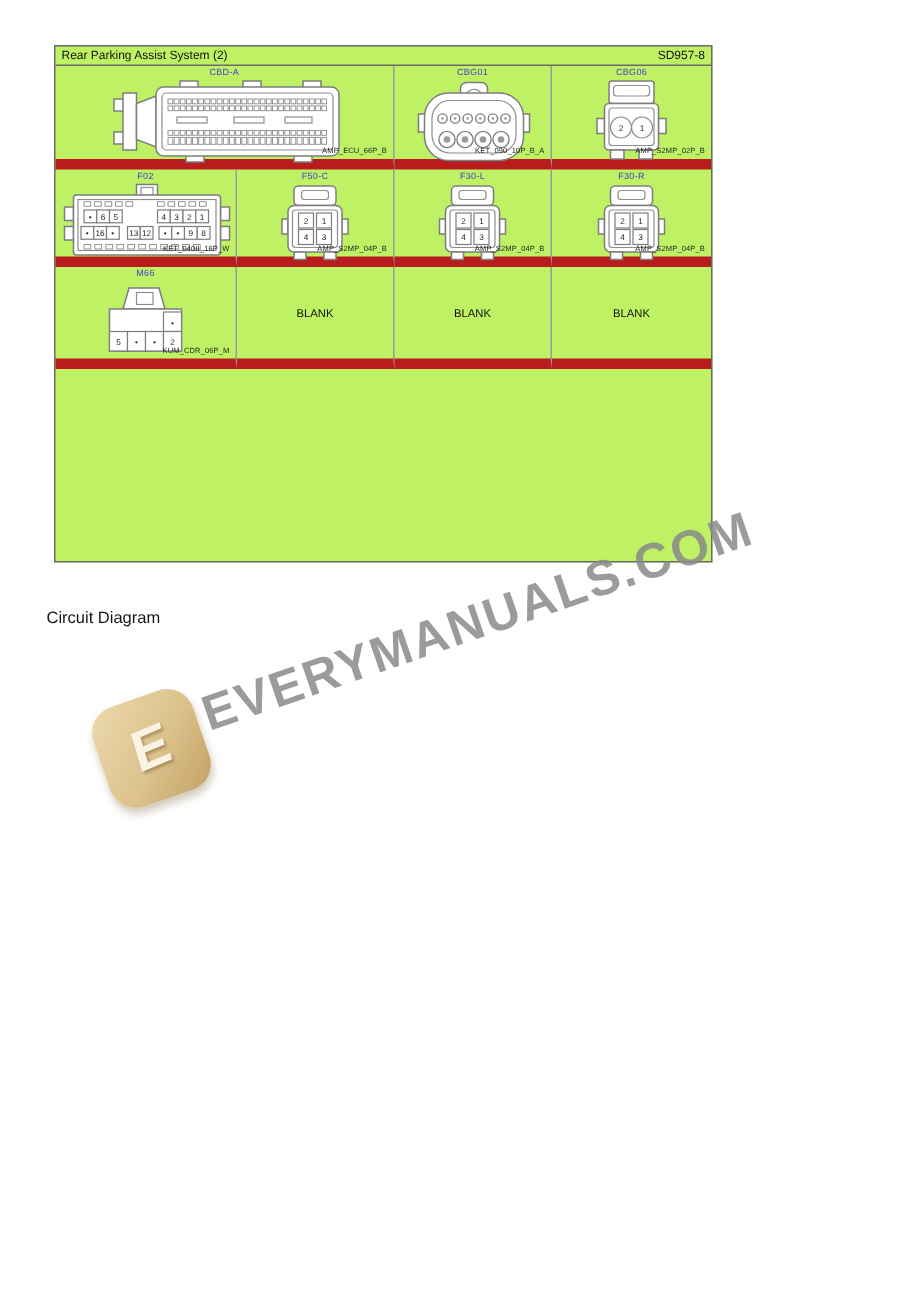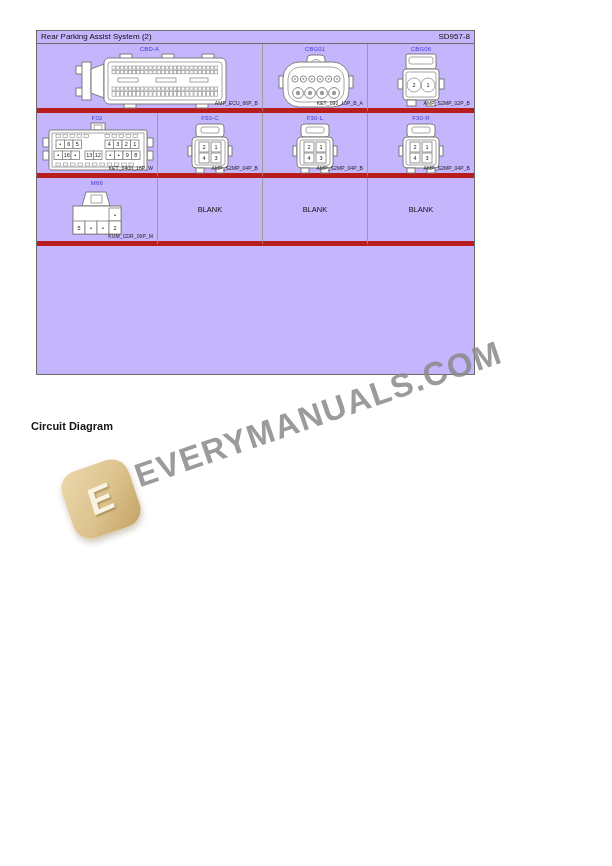--- a/index.html
+++ b/index.html
@@ -2,43 +2,43 @@
 <html><head>
 <meta charset="utf-8">
 <style>
   html,body{margin:0;padding:0;background:#ffffff;}
   body{width:612px;height:866px;position:relative;overflow:hidden;
        font-family:"Liberation Sans",sans-serif;color:#111;}
   .sheet{position:absolute;left:0;top:0;width:612px;height:866px;background:#fff;}
 
   
   .diagram{position:absolute;left:36px;top:30px;width:437px;height:343px;
-           border:1px solid #6b6b6b;background:#c4b5fd;}
+           border:1px solid #6b6b6b;background:#bef264;}
   .hdr{position:absolute;left:0;top:0;width:100%;height:13px;border-bottom:1px solid #6b6b6b;
        box-sizing:border-box;font-size:8px;line-height:12px;}
   .hdr .t{position:absolute;left:4px;top:0;}
   .hdr .c{position:absolute;right:4px;top:0;}
   .cell{position:absolute;box-sizing:border-box;border-right:1px solid #9a9a9a;
-        border-bottom:5px solid #b91c1c;}
+        border-bottom:7px solid #b91c1c;}
   .cell.last{border-right:none;}
   .cell.bottom{border-bottom:none;}
   .clabel{position:absolute;top:2px;left:0;width:100%;text-align:center;
           font-size:6px;color:#4040cf;letter-spacing:.2px;}
   .cpart{position:absolute;bottom:2px;right:4px;font-size:5px;color:#222;letter-spacing:.1px;}
   .blank{position:absolute;left:0;top:0;width:100%;height:100%;display:flex;
          align-items:center;justify-content:center;font-size:7.5px;color:#111;}
   .csvg{position:absolute;}
   svg{overflow:visible;}
   svg .ol{fill:#ffffff;stroke:#7d7d7d;stroke-width:1;}
   svg .ol2{fill:none;stroke:#8d8d8d;stroke-width:0.8;}
   svg .pinbox{fill:#ffffff;stroke:#7d7d7d;stroke-width:0.8;}
   svg text{font-family:"Liberation Sans",sans-serif;font-size:5.5px;fill:#222;text-anchor:middle;}
 
   
-  .caption{position:absolute;left:31px;top:420px;font-size:11px;font-weight:700;color:#161616;}
+  .caption{position:absolute;left:31px;top:406px;font-size:11px;font-weight:400;color:#161616;}
 
   
   .wm-text{position:absolute;left:136px;top:458px;transform:rotate(-19deg);
            transform-origin:left center;font-size:33px;font-weight:bold;
            letter-spacing:1.5px;color:#8a8a8a;opacity:.85;white-space:nowrap;}
   .wm-logo{position:absolute;left:66px;top:464px;width:70px;height:70px;border-radius:18px;
            transform:rotate(-19deg);
            background:linear-gradient(135deg,#ecd9ae 0%,#dcc28c 55%,#c3a165 100%);
            box-shadow:0 4px 6px rgba(120,100,60,.35);
            display:flex;align-items:center;justify-content:center;}

